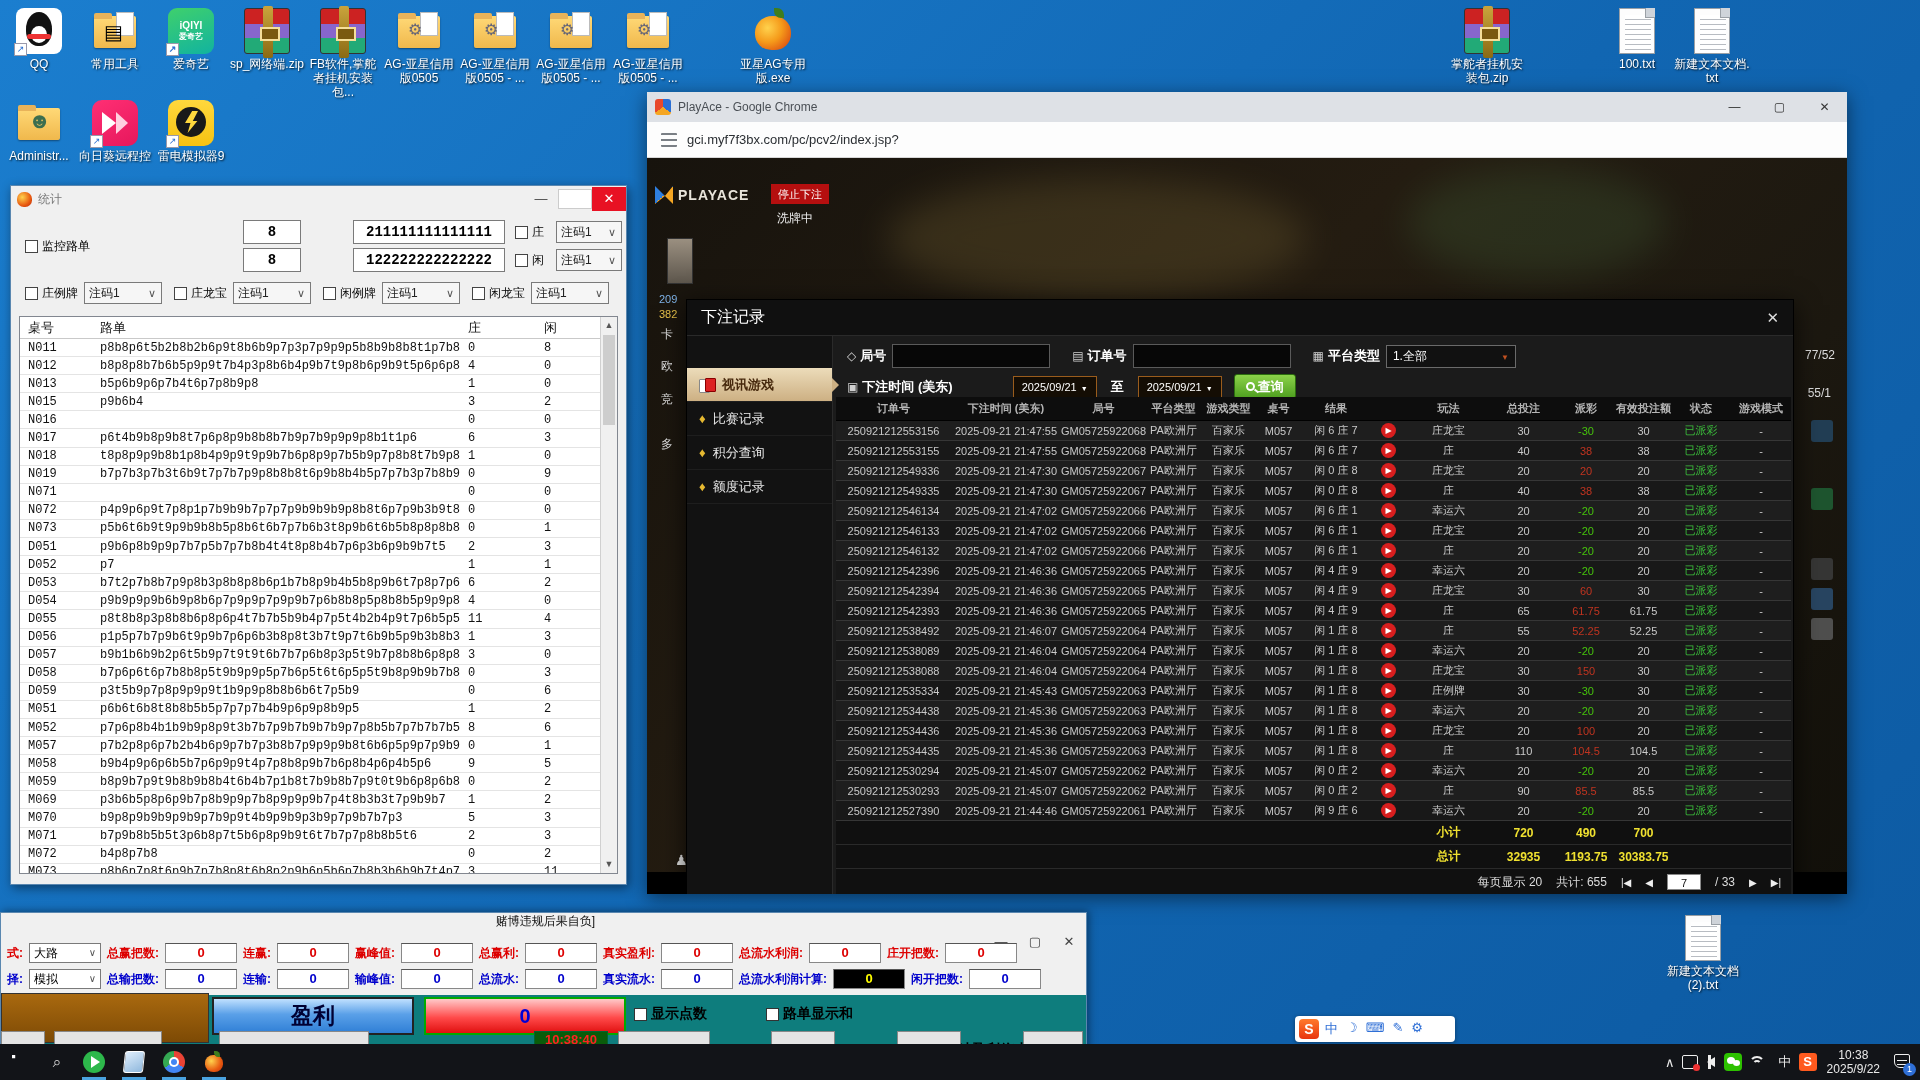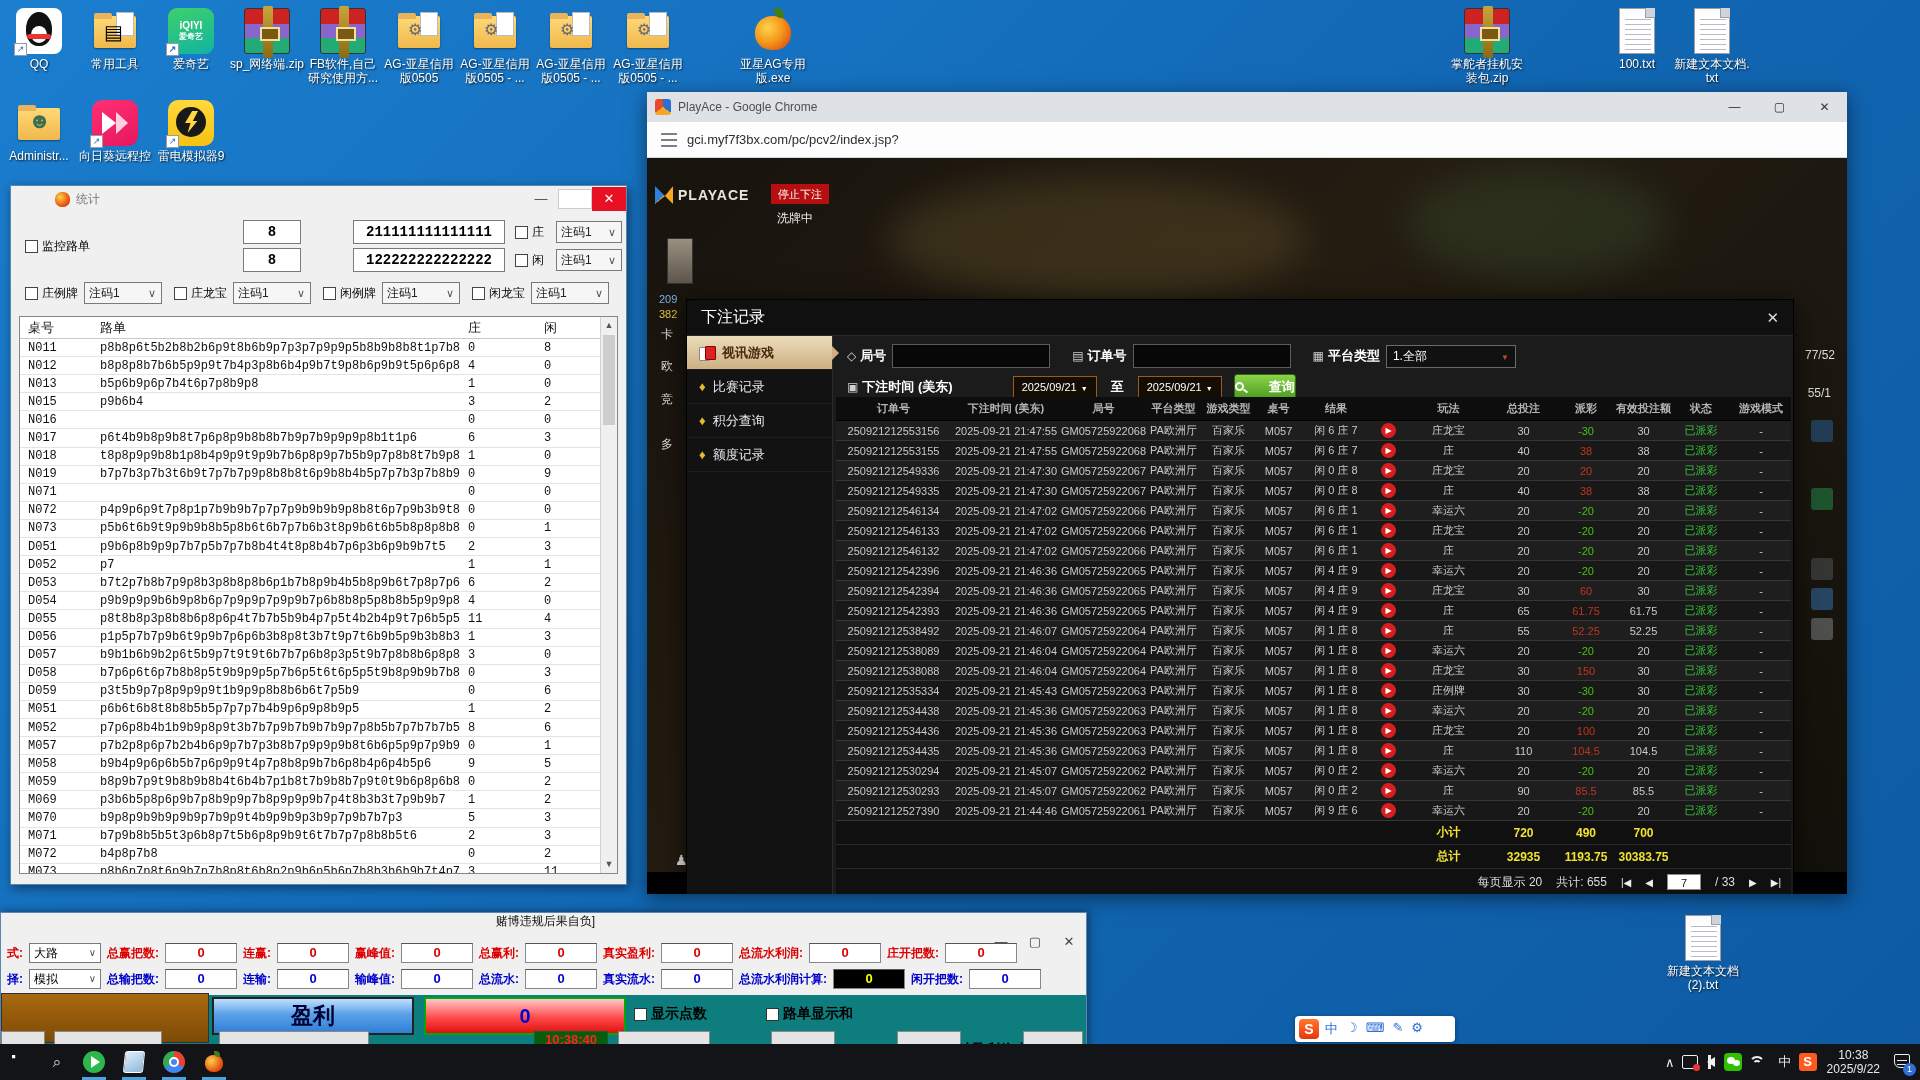--- a/index.html
+++ b/index.html
@@ -68,21 +68,21 @@
     background:#fff; border:1px solid #99a; z-index:5; font-size:9px; line-height:11px;
     color:#2a6fd0; text-align:center; }
 
   
   .titlebtn { width:34px; text-align:center; color:#444; font-size:13px; line-height:24px; }
 
   
   .win-stats { position:absolute; left:10px; top:185px; width:617px; height:700px;
     background:#f0f0f0; border:1px solid #5a87b0; box-shadow:2px 3px 10px rgba(0,0,0,.45);
     font-size:12px; }
-  .ws-title { height:26px; display:flex; align-items:center; padding-left:16px; color:#777;margin-left:28px; }
+  .ws-title { height:26px; display:flex; align-items:center; padding-left:6px; color:#777; }
   .ws-title .appico { width:15px; height:15px; margin-right:6px;
     background:radial-gradient(circle at 35% 35%,#ffd24d,#e85a10 60%,#b8260a);
     border-radius:45%; }
   .ws-btns { margin-left:auto; display:flex; }
   .ws-close { background:#e81123; color:#fff !important; }
   .ws-row { position:absolute; display:flex; align-items:center; }
   .chk { width:13px; height:13px; border:1px solid #444; background:#fff;
     display:inline-block; margin-right:4px; flex:none; }
   .numfield { border:1px solid #7a7a7a; background:#fff; text-align:center;
     font-family:"Liberation Mono",monospace; font-weight:bold; font-size:14px;
@@ -161,42 +161,42 @@
     background:#1b1b1b; border:1px solid #000; box-shadow:0 6px 24px rgba(0,0,0,.7); }
   .dlg-title { height:36px; background:#101010; border-bottom:1px solid #2a2a2a;
     display:flex; align-items:center; padding:0 14px; }
   .dlg-title span { color:#fff; font-size:16px; }
   .dlg-x { margin-left:auto; color:#ddd; font-size:15px; cursor:pointer; }
   .dlg-side { position:absolute; left:0; top:36px; width:146px; bottom:0; background:#121212;
     border-right:1px solid #2a2a2a; }
   .side-item { height:34px; display:flex; align-items:center; padding-left:12px;
     color:#e8e8e8; font-size:13px; border-bottom:1px solid #1e1e1e; position:relative; }
   .side-item .ic { margin-right:7px; color:#e6b931; font-size:13px; }
-  .side-item.active { background:linear-gradient(#ecdcba,#cdb083); color:#46280c; font-weight:bold; }
+  .side-item.active { background:linear-gradient(#ecdcba,#cdb083); color:#46280c; font-weight:bold;margin-top:32px; }
   .side-item.active:after { content:""; position:absolute; right:-7px; top:10px;
     border-left:7px solid #cdb083; border-top:7px solid transparent; border-bottom:7px solid transparent; }
   .cards-ic { width:16px; height:14px; position:relative; margin-right:7px; }
   .cards-ic:before { content:""; position:absolute; left:0; top:1px; width:9px; height:12px;
     background:#fff; border:1px solid #888; border-radius:1px; }
   .cards-ic:after { content:""; position:absolute; left:6px; top:0; width:9px; height:12px;
     background:#d22; border:1px solid #800; border-radius:1px; }
   .dlg-filters { position:absolute; left:146px; top:36px; right:0; height:62px; }
   .f-row { position:absolute; display:flex; align-items:center; }
   .f-lab { color:#fff; font-size:13px; font-weight:bold; display:flex; align-items:center; }
   .f-lab .fi { color:#cfcfcf; font-weight:normal; margin-right:4px; font-size:12px; }
   .f-input { width:158px; height:24px; background:#070707; border:1px solid #5a5a5a; margin-left:6px; }
   .f-select { width:130px; height:23px; background:#111; border:1px solid #6a6a6a; color:#fff;
     font-size:12px; line-height:21px; padding-left:6px; position:relative; margin-left:6px; }
   .f-select:after { content:"▼"; position:absolute; right:6px; top:1px; font-size:8px; color:#c05020; }
   .f-date { width:84px; height:22px; background:#140d04; border:1px solid #9a5c1c; color:#fff;
     font-size:11px; line-height:20px; text-align:center; position:relative; }
   .f-date:after { content:"▼"; font-size:7px; color:#fff; margin-left:4px; }
   .f-query { width:62px; height:25px; background:linear-gradient(#8cd34a,#4e9e1f);
     border:1px solid #2c6e0e; border-radius:3px; color:#fff; font-size:13px; font-weight:bold;
-    display:flex; align-items:center; justify-content:space-between; margin-left:12px; }
+    display:flex; align-items:center; justify-content:center; margin-left:12px; }
   .f-mag { width:9px; height:9px; border:2px solid #fff; border-radius:50%; position:relative; margin-right:3px; }
   .f-mag:after { content:""; position:absolute; left:6px; top:6px; width:5px; height:2px;
     background:#fff; transform:rotate(40deg); }
 
   .bt-wrap { position:absolute; left:149px; top:97px; width:955px; }
   .bt-row { display:grid; height:20px; align-items:center; text-align:center;
     grid-template-columns:115px 110px 85px 55px 55px 45px 70px 35px 85px 65px 60px 55px 60px 60px;
     font-size:11px; color:#c9c9c9; border-bottom:1px solid #363636; }
   .bt-row.hd { background:#0d0d0d; color:#b5b5b5; font-weight:bold; height:24px;
     border-bottom:1px solid #000; }
@@ -338,21 +338,21 @@
           <div class="sc-arrow">↗</div>
         </div>
         <div class="lbl">爱奇艺</div>
       </div>
       <div class="dicon" style="left: 228px; top: 8px;">
         <div class="ig ig-rar"></div>
         <div class="lbl">sp_网络端.zip</div>
       </div>
       <div class="dicon" style="left: 304px; top: 8px;">
         <div class="ig ig-rar"></div>
-        <div class="lbl">FB软件,自己研究使用方...</div>
+        <div class="lbl">FB软件,掌舵者挂机安装包...</div>
       </div>
       <div class="dicon" style="left: 380px; top: 8px;">
         <div class="ig ig-folder">
           <div class="pg2"></div>
           <div class="ov" style="font-size:16px;color:#667;">⚙</div>
         </div>
         <div class="lbl">AG-亚星信用版0505</div>
       </div>
       <div class="dicon" style="left: 456px; top: 8px;">
         <div class="ig ig-folder">

